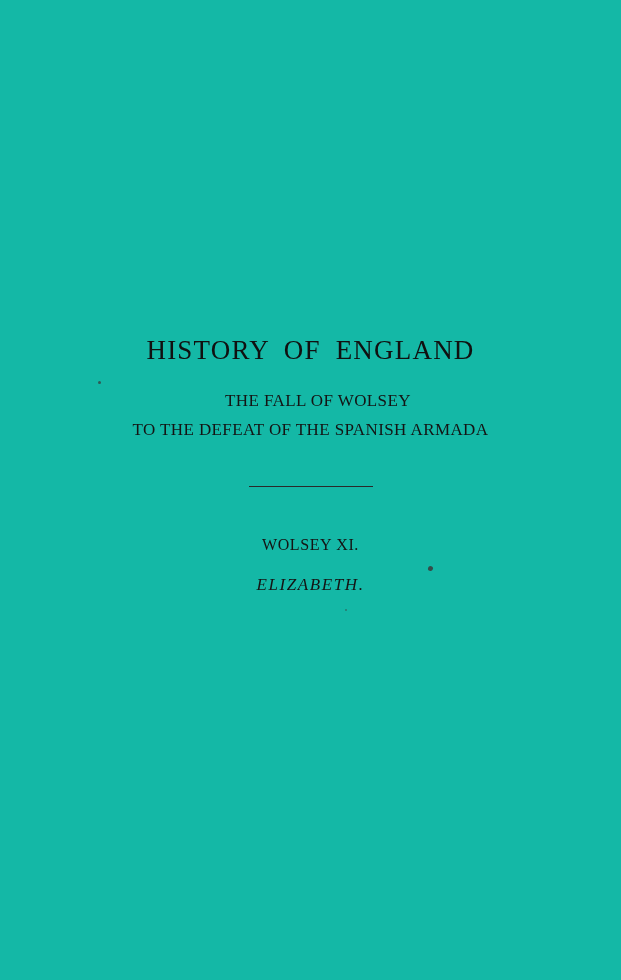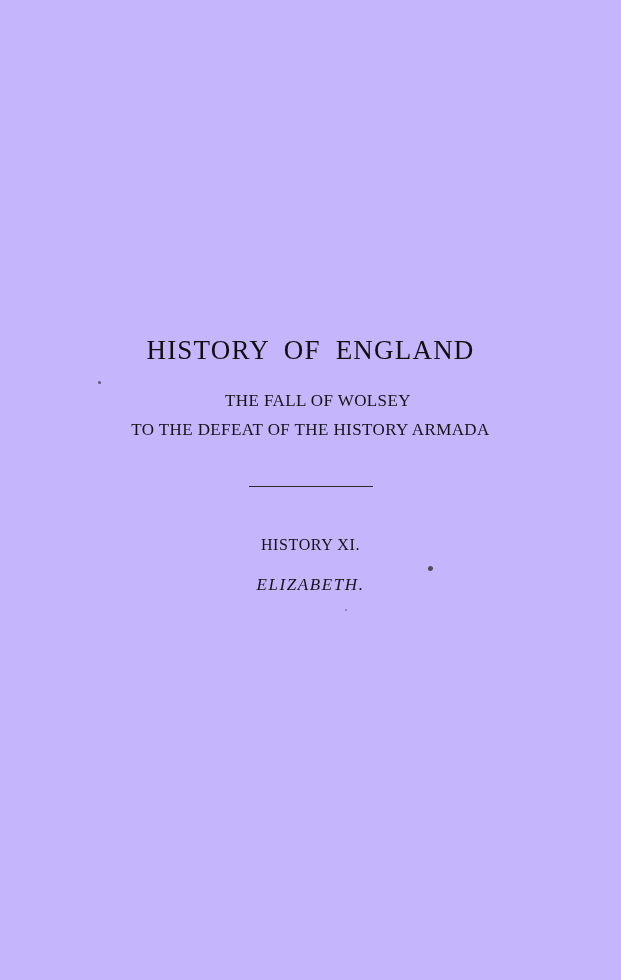--- a/index.html
+++ b/index.html
@@ -11,21 +11,21 @@
     width: 621px;
     height: 980px;
     font-family: "Liberation Serif", serif;
     color: #1a1a1a;
     overflow: hidden;
   }
   .page {
     position: relative;
     width: 621px;
     height: 980px;
-    background: #c4b5fd;
+    background: #14b8a6;
   }
   .title-block {
     position: absolute;
     left: 0;
     right: 0;
     top: 335px;
     text-align: center;
   }
   .main-title {
     font-size: 27px;
@@ -117,24 +117,24 @@
   <div class="speck speck-right"></div>
   <div class="speck speck-dot-small"></div>
 
   <div class="title-block">
 
     <h1 class="main-title">HISTORY OF ENGLAND</h1>
 
 
     <div class="sub-line-1">THE FALL OF WOLSEY</div>
 
-    <div class="sub-line-2">TO THE DEFEAT OF THE HISTORY ARMADA</div>
+    <div class="sub-line-2">TO THE DEFEAT OF THE SPANISH ARMADA</div>
 
     <div class="rule-wrap">
       <span class="rule"></span>
     </div>
 
-    <div class="volume-line">HISTORY XI.</div>
+    <div class="volume-line">WOLSEY XI.</div>
 
     <div class="elizabeth-line">ELIZABETH.</div>
 
   </div>
 </div>
 
 </body></html>

